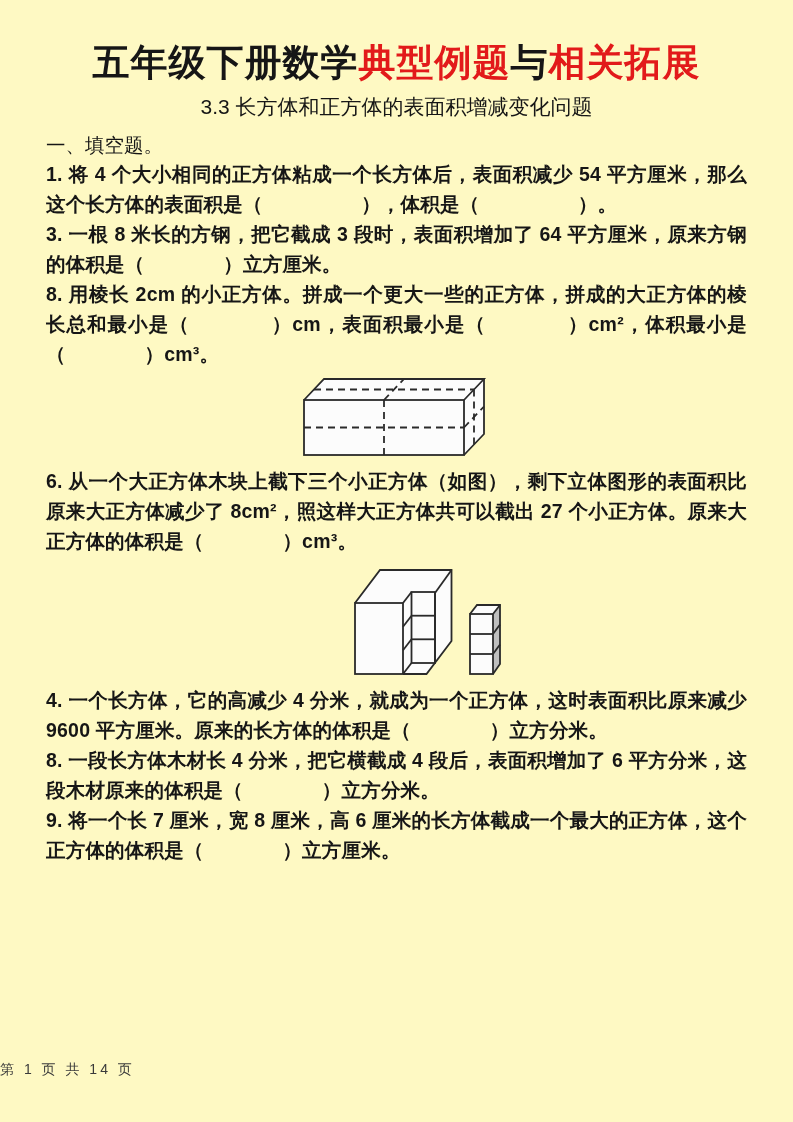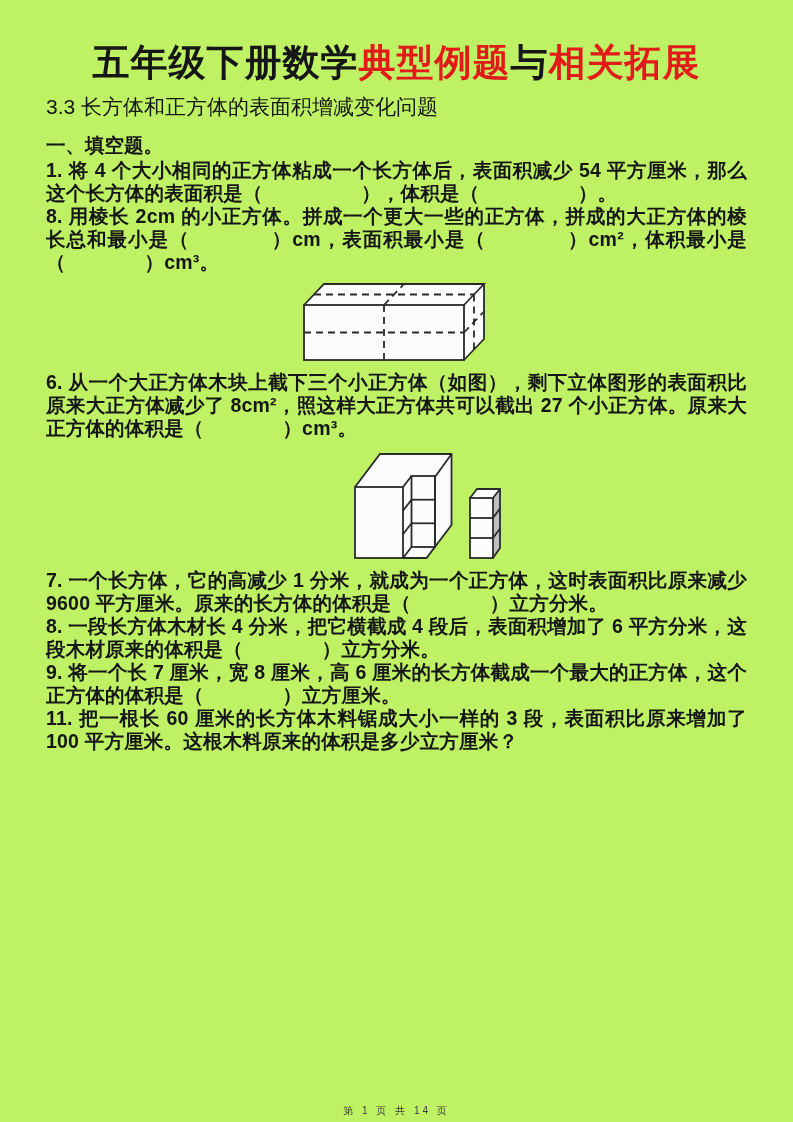--- a/index.html
+++ b/index.html
@@ -1,89 +1,90 @@
 <!DOCTYPE html>
 <html><head>
 <meta charset="utf-8">
 <style>
   html, body { margin: 0; padding: 0; background: #e9e9e9; }
   .page {
     position: relative;
     width: 793px;
     height: 1122px;
     margin: 0 auto;
-    background: #bef264;
+    background: #fef9c3;
     font-family: "Liberation Sans", sans-serif;
     color: #161616;
     overflow: hidden;
     box-sizing: border-box;
   }
   .content { padding: 0 46px; }
   .doc-title {
     margin: 40px 0 0 0;
     text-align: center;
     font-size: 37px;
     line-height: 46px;
     font-weight: 800;
     letter-spacing: 1px;
     white-space: nowrap;
   }
   .doc-subtitle {
     margin: 7px 0 0 0;
-    text-align: left;
+    text-align: center;
     font-size: 21px;
     line-height: 28px;
     font-weight: 500;
   }
   .section-heading {
     margin: 12px 0 0 0;
     font-size: 19.5px;
     line-height: 25.5px;
-    font-weight: 700;
+    font-weight: 400;
   }
   p.question {
     margin: 0;
     font-size: 19.5px;
-    line-height: 23px;
+    line-height: 30px;
     font-weight: 600;
     text-align: justify;
     letter-spacing: 0.2px;
   }
   .figure-wrap { text-align: center; margin: 0; line-height: 0; }
   .figure-wrap.fig1 { padding: 3px 0 2px 0; }
   .figure-wrap.fig2 { padding: 1px 0 2px 0; }
   .figure-wrap.fig2 svg { margin-left: 92px; }
   svg .solid { fill: none; stroke: #2a2a2a; stroke-width: 1.8; stroke-linejoin: miter; }
   svg .dash  { fill: none; stroke: #2a2a2a; stroke-width: 1.8; stroke-dasharray: 7 5; }
   svg .face  { fill: #fcfcfc; stroke: none; }
   svg .shade { fill: #bfbfbf; }
   .page-footer {
     position: absolute;
     left: 0; right: 0;
-    top: 1104px;
-    text-align: center;
-    font-size: 10px;
+    top: 1061px;
+    text-align: left;
+    font-size: 14px;
     letter-spacing: 3px;
     color: #3a3a3a;
     font-weight: 500;
   }
 </style>
 </head>
 <body>
 
 <div class="page">
   <div class="content">
 
     <h1 class="doc-title"><span style="color: rgb(22, 22, 22);">五年级下册数学</span><span style="color: rgb(226, 26, 26);">典型例题</span><span style="color: rgb(22, 22, 22);">与</span><span style="color: rgb(226, 26, 26);">相关拓展</span></h1>
 
     <h2 class="doc-subtitle">3.3 长方体和正方体的表面积增减变化问题</h2>
 
     <h3 class="section-heading">一、填空题。</h3>
 
     <p class="question">1. 将 4 个大小相同的正方体粘成一个长方体后，表面积减少 54 平方厘米，那么这个长方体的表面积是（　　　　　），体积是（　　　　　）。</p>
+    <p class="question">3. 一根 8 米长的方钢，把它截成 3 段时，表面积增加了 64 平方厘米，原来方钢的体积是（　　　　）立方厘米。</p>
     <p class="question">8. 用棱长 2cm 的小正方体。拼成一个更大一些的正方体，拼成的大正方体的棱长总和最小是（　　　　）cm，表面积最小是（　　　　）cm²，体积最小是（　　　　）cm³。</p>
 
     <div class="figure-wrap fig1">
       <svg width="300" height="92" viewBox="0 0 300 92">
 
         <polygon class="face" points="57,28 77,7 237,7 217,28"></polygon>
         <polygon class="face" points="217,28 237,7 237,62 217,83"></polygon>
         <rect class="face" x="57" y="28" width="160" height="55"></rect>
 
         <line class="dash" x1="57" y1="55.5" x2="217" y2="55.5"></line>
@@ -129,22 +130,21 @@
         <rect class="solid" x="147" y="57" width="23" height="60"></rect>
         <polyline class="solid" points="147,57 154,48 177,48 177,107 170,117"></polyline>
         <line class="solid" x1="177" y1="48" x2="170" y2="57"></line>
         <line class="solid" x1="147" y1="77" x2="170" y2="77"></line>
         <line class="solid" x1="147" y1="97" x2="170" y2="97"></line>
         <line class="solid" x1="170" y1="77" x2="177" y2="67.5"></line>
         <line class="solid" x1="170" y1="97" x2="177" y2="87.5"></line>
       </svg>
     </div>
 
-    <p class="question">7. 一个长方体，它的高减少 1 分米，就成为一个正方体，这时表面积比原来减少 9600 平方厘米。原来的长方体的体积是（　　　　）立方分米。</p>
+    <p class="question">4. 一个长方体，它的高减少 4 分米，就成为一个正方体，这时表面积比原来减少 9600 平方厘米。原来的长方体的体积是（　　　　）立方分米。</p>
     <p class="question">8. 一段长方体木材长 4 分米，把它横截成 4 段后，表面积增加了 6 平方分米，这段木材原来的体积是（　　　　）立方分米。</p>
     <p class="question">9. 将一个长 7 厘米，宽 8 厘米，高 6 厘米的长方体截成一个最大的正方体，这个正方体的体积是（　　　　）立方厘米。</p>
 
 
-    <p class="question">11. 把一根长 60 厘米的长方体木料锯成大小一样的 3 段，表面积比原来增加了 100 平方厘米。这根木料原来的体积是多少立方厘米？</p>
   </div>
 
   <div class="page-footer">第 1 页 共 14 页</div>
 </div>
 
 </body></html>

